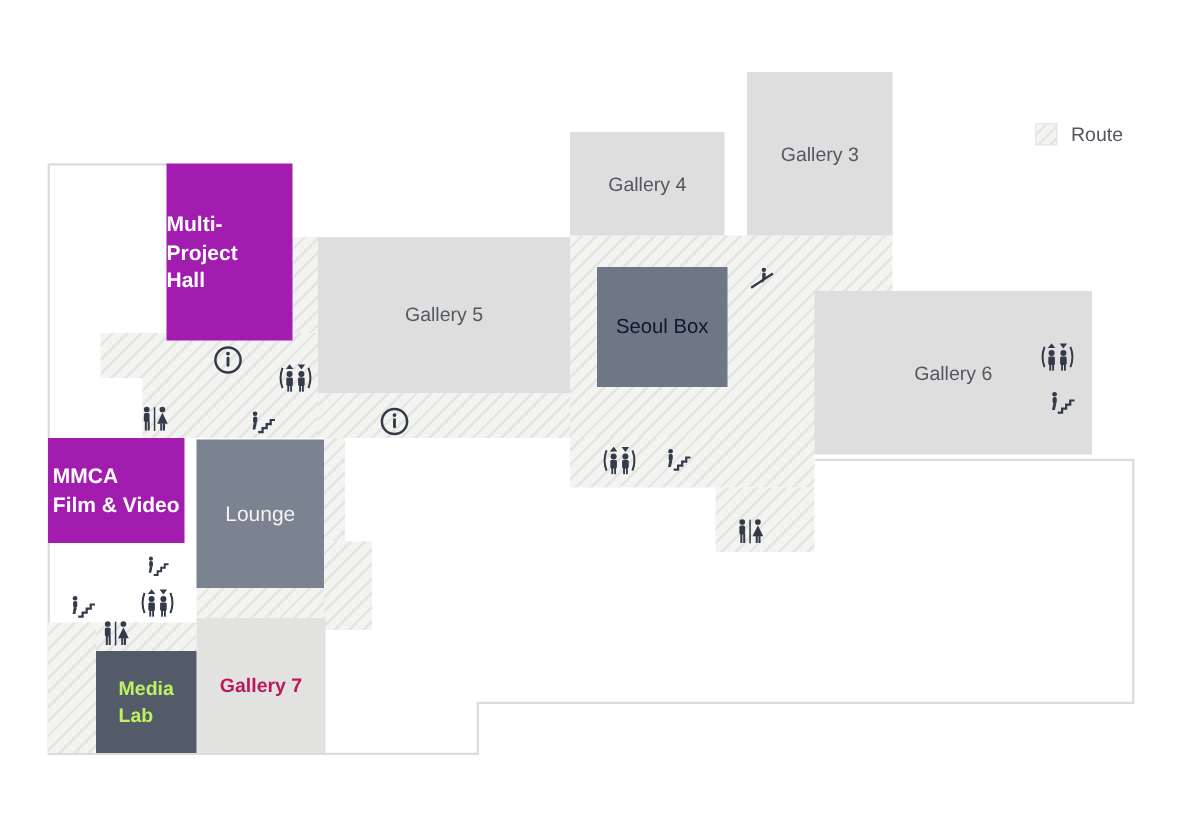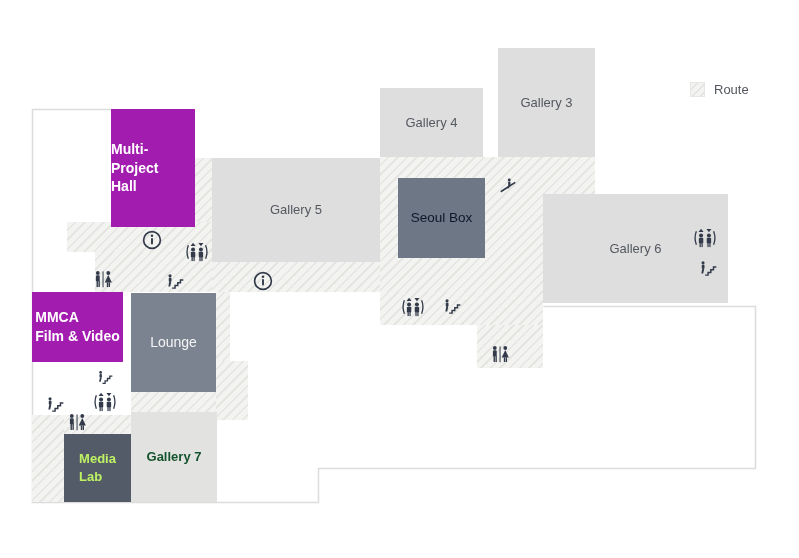--- a/index.html
+++ b/index.html
@@ -14,21 +14,21 @@
     position:absolute;z-index:1;
     background:repeating-linear-gradient(135deg,#f3f3f1 0 5px,#e5e5e2 5px 6.8px);
   }
   
   .room{
     position:absolute;z-index:2;display:flex;align-items:center;justify-content:center;
     text-align:left;
   }
   .room-label{white-space:pre-line;line-height:1.35;}
   .light{background:#dedede;color:#54585f;font-size:13px;}
-  .light7{background:#e2e2e0;color:#14532d;font-size:13px;font-weight:bold;}
+  .light7{background:#e2e2e0;color:#be185d;font-size:13px;font-weight:bold;}
   .dark{background:#a21caf;color:#ffffff;font-size:14px;font-weight:bold;}
   .dark2{background:#545b68;color:#bef264;font-size:13px;font-weight:bold;}
   .slate{background:#6d7786;color:#0f172a;font-size:13.5px;}
   .lounge{background:#7b8390;color:#f3f4f5;font-size:14px;}
   
   .ic{position:absolute;z-index:3;color:#333b4a;transform:translate(-50%,-50%);}
   
   #legend{position:absolute;left:690px;top:82px;display:flex;align-items:center;z-index:4;}
   #legend .swatch{
     width:15px;height:15px;border:1px solid #e6e6e3;box-sizing:border-box;

